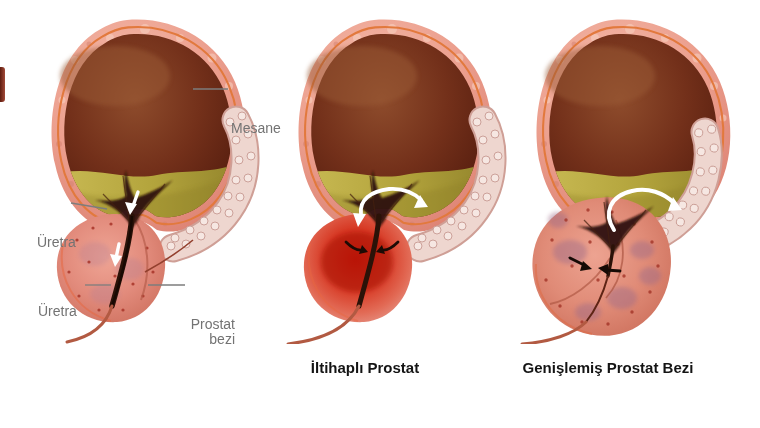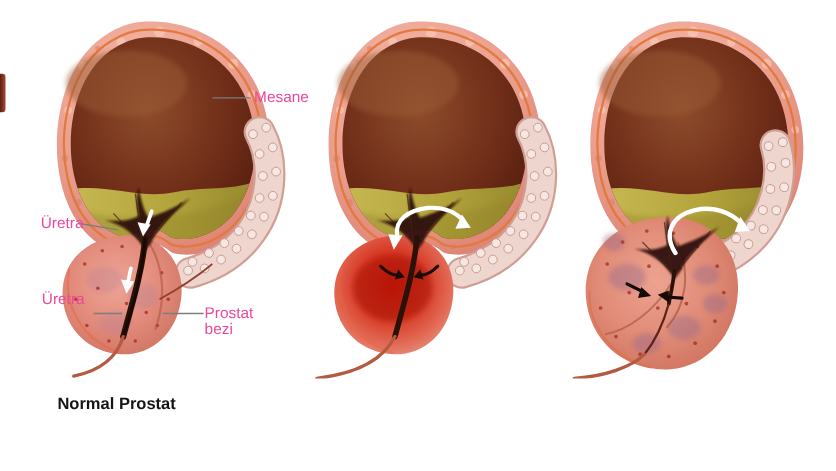--- a/index.html
+++ b/index.html
@@ -1,19 +1,19 @@
 <!DOCTYPE html>
 <html><head>
 <meta charset="utf-8">
 <style>
   html,body{margin:0;padding:0;background:#fff;}
   .stage{position:relative;width:760px;height:428px;background:#ffffff;overflow:hidden;
          font-family:"Liberation Sans",sans-serif;}
   .panel{position:absolute;top:14px;}
-  .anat-label{position:absolute;color:#ec4899;font-size:14px;line-height:15px;white-space:nowrap;}
+  .anat-label{position:absolute;color:#737373;font-size:14px;line-height:15px;white-space:nowrap;margin-top:40px;}
   .caption{position:absolute;top:359px;font-weight:700;font-size:15px;color:#141414;text-align:center;}
   .edge-sliver{position:absolute;left:0;top:67px;width:5px;height:35px;
                background:linear-gradient(90deg,#5e1d10,#a34a38);border-radius:0 3px 3px 0;}
   .leader-overlay{position:absolute;left:0;top:0;pointer-events:none;}
 </style>
 </head>
 <body>
 
 <div class="stage">
 
@@ -277,20 +277,21 @@
       <line x1="193" y1="89" x2="228" y2="89"></line>
       <line x1="71" y1="203" x2="107" y2="209"></line>
       <line x1="85" y1="285" x2="111" y2="285"></line>
       <line x1="148" y1="285" x2="185" y2="285"></line>
     </g>
   </svg>
 
   <div class="anat-label" style="left:231px;top:81px">Mesane</div>
   <div class="anat-label" style="left:37px;top:195px">Üretra</div>
   <div class="anat-label" style="left:38px;top:264px">Üretra</div>
-  <div class="anat-label" style="left:186px;top:277px;width:49px;">
+  <div class="anat-label" style="left:186px;top:277px;width:49px;text-align:right">
     <div>Prostat</div>
     <div>bezi</div>
   </div>
 
-  <div class="caption" style="left:26px;width:160px">Normal Prostat</div>
+  <div class="caption" style="left:285px;width:160px">İltihaplı Prostat</div>
+  <div class="caption" style="left:498px;width:220px">Genişlemiş Prostat Bezi</div>
 
 </div>
 
 </body></html>

